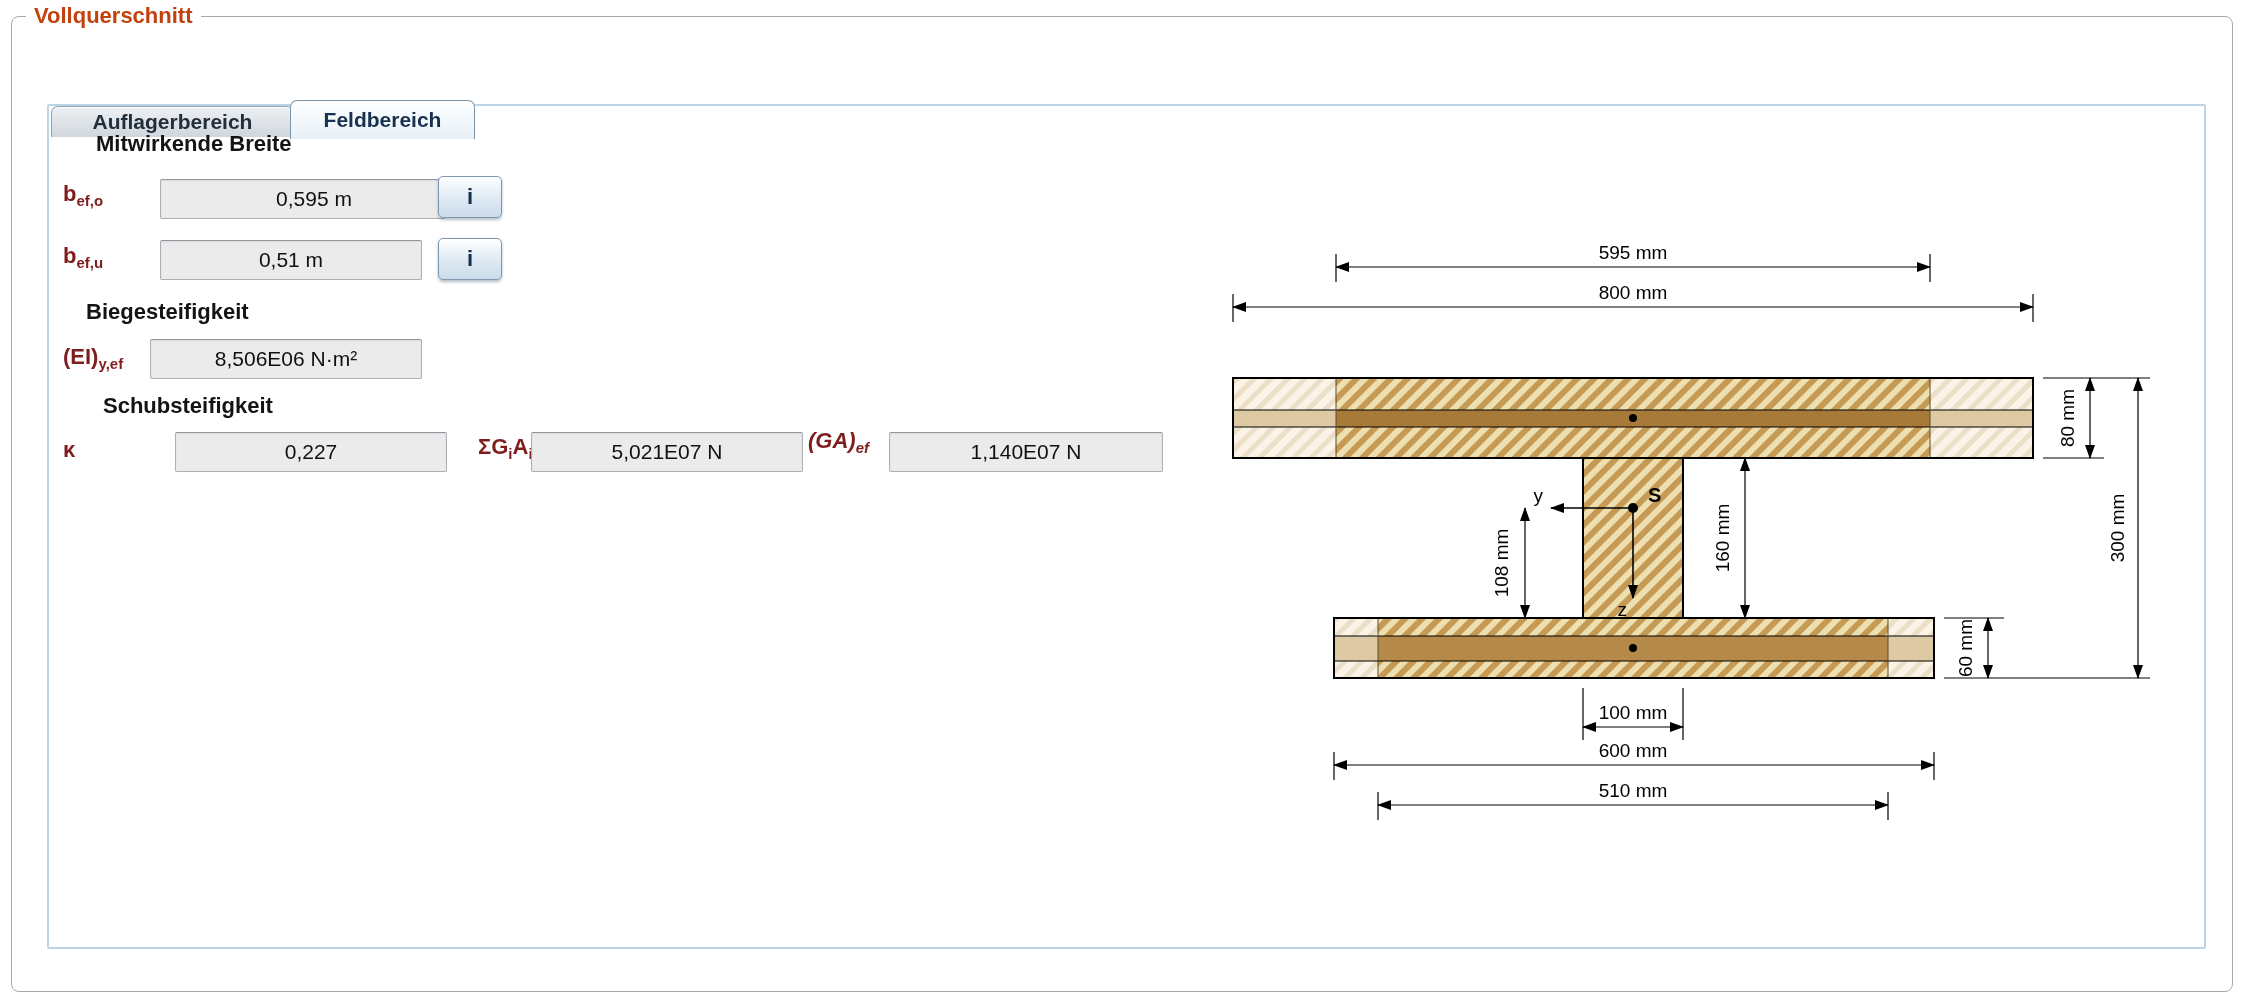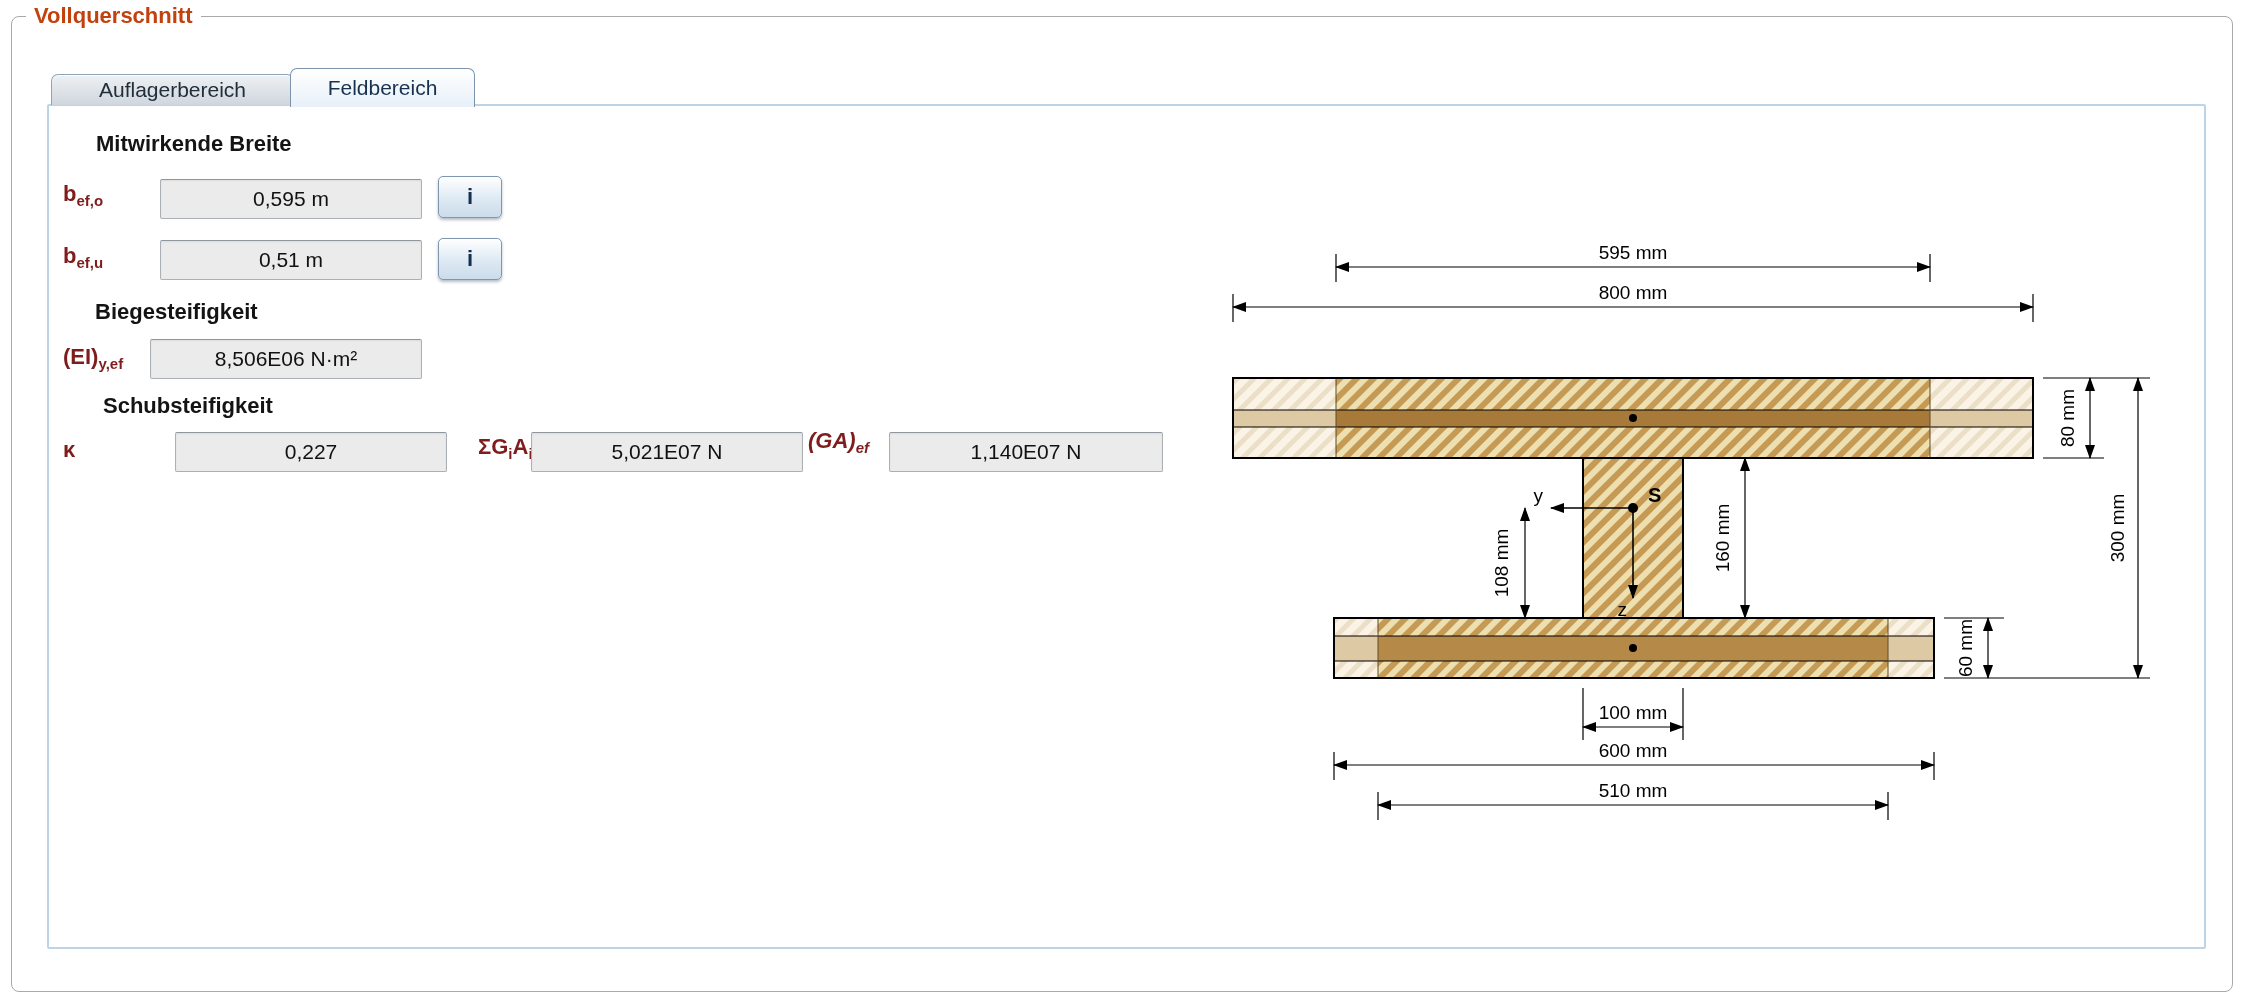--- a/index.html
+++ b/index.html
@@ -1,21 +1,21 @@
 <!DOCTYPE html>
 <html><head>
 <meta charset="utf-8">
 <style>
   html,body{margin:0;padding:0;}
   body{width:2242px;height:998px;position:relative;background:#ffffff;font-family:"Liberation Sans",sans-serif;overflow:hidden;color:#1a1a1a;}
 
   .groupbox{position:absolute;left:11px;top:16px;width:2220px;height:974px;border:1px solid #a9a9a9;border-radius:8px;background:#ffffff;}
   .group-title{position:absolute;left:26px;top:3px;z-index:7;background:#ffffff;padding:0 8px;font-size:22px;font-weight:bold;color:#c2410c;}
 
-  .tab{position:absolute;display:flex;align-items:center;justify-content:center;font-weight:normal;border:1px solid #8fa3b7;border-bottom:none;border-radius:7px 7px 0 0;}
+  .tab{position:absolute;display:flex;align-items:center;justify-content:center;font-weight:bold;border:1px solid #8fa3b7;border-bottom:none;border-radius:7px 7px 0 0;margin-top:32px;}
   .tab-inactive{left:51px;top:74px;width:241px;height:30px;font-size:21px;color:#222e3a;background:linear-gradient(#eef1f4,#cfd6dd);box-shadow:inset 0 1px 0 #ffffff;z-index:2;}
   .tab-active{left:290px;top:68px;width:183px;height:38px;font-size:21px;color:#18314f;background:linear-gradient(#ffffff,#e7f0f8);border-color:#7b94ac;z-index:4;}
 
   .panel{position:absolute;left:47px;top:104px;width:2155px;height:841px;background:#ffffff;border:2px solid #bdd4e7;border-radius:2px;z-index:1;}
 
   .heading{position:absolute;font-size:22px;font-weight:bold;color:#141414;z-index:6;white-space:nowrap;margin-left:33px;}
   .lbl{position:absolute;font-size:22px;font-weight:bold;color:#7f1d1d;z-index:6;white-space:nowrap;}
   .lbl sub{font-size:15px;font-weight:bold;}
 
   .field{position:absolute;display:flex;align-items:center;justify-content:center;background:#ebebeb;border:1px solid #aab0b6;border-top-color:#9096a0;border-radius:2px;font-size:21px;color:#111111;z-index:6;box-shadow:inset 0 1px 2px rgba(0,0,0,.07);white-space:nowrap;}
@@ -33,28 +33,28 @@
 <div class="groupbox"></div>
 <div class="group-title">Vollquerschnitt</div>
 
 <div class="tab tab-inactive">Auflagerbereich</div>
 <div class="tab tab-active">Feldbereich</div>
 <div class="panel"></div>
 
 <div class="heading" style="left:63px;top:131px;">Mitwirkende Breite</div>
 
 <div class="lbl" style="left:63px;top:181px;"><span>b</span><sub>ef,o</sub></div>
-<div class="field" style="left:160px;top:179px;width:260px;height:38px;">0,595 m</div>
+<div class="field" style="left:160px;top:179px;width:260px;height:38px;padding-left:23px;">0,595 m</div>
 <button class="ibtn" style="left:438px;top:176px;">i</button>
 
 <div class="lbl" style="left:63px;top:243px;"><span>b</span><sub>ef,u</sub></div>
 <div class="field" style="left:160px;top:240px;width:260px;height:38px;">0,51 m</div>
 <button class="ibtn" style="left:438px;top:238px;">i</button>
 
-<div class="heading" style="left:62px;top:299px;">Biegesteifigkeit</div>
+<div class="heading" style="left:53px;top:299px;">Biegesteifigkeit</div>
 <div class="lbl" style="left:63px;top:344px;"><span>(EI)</span><sub>y,ef</sub></div>
 <div class="field" style="left:150px;top:339px;width:270px;height:38px;">8,506E06 N·m²</div>
 
 <div class="heading" style="left:70px;top:393px;">Schubsteifigkeit</div>
 <div class="lbl" style="left:63px;top:437px;">κ</div>
 <div class="field" style="left:150px;top:432px;width:270px;height:38px;margin-left:25px;">0,227</div>
 
 <div class="lbl" style="left:478px;top:434px;"><span>ΣG</span><sub>i</sub><span>A</span><sub>i</sub></div>
 <div class="field" style="left:531px;top:432px;width:270px;height:38px;">5,021E07 N</div>
 

